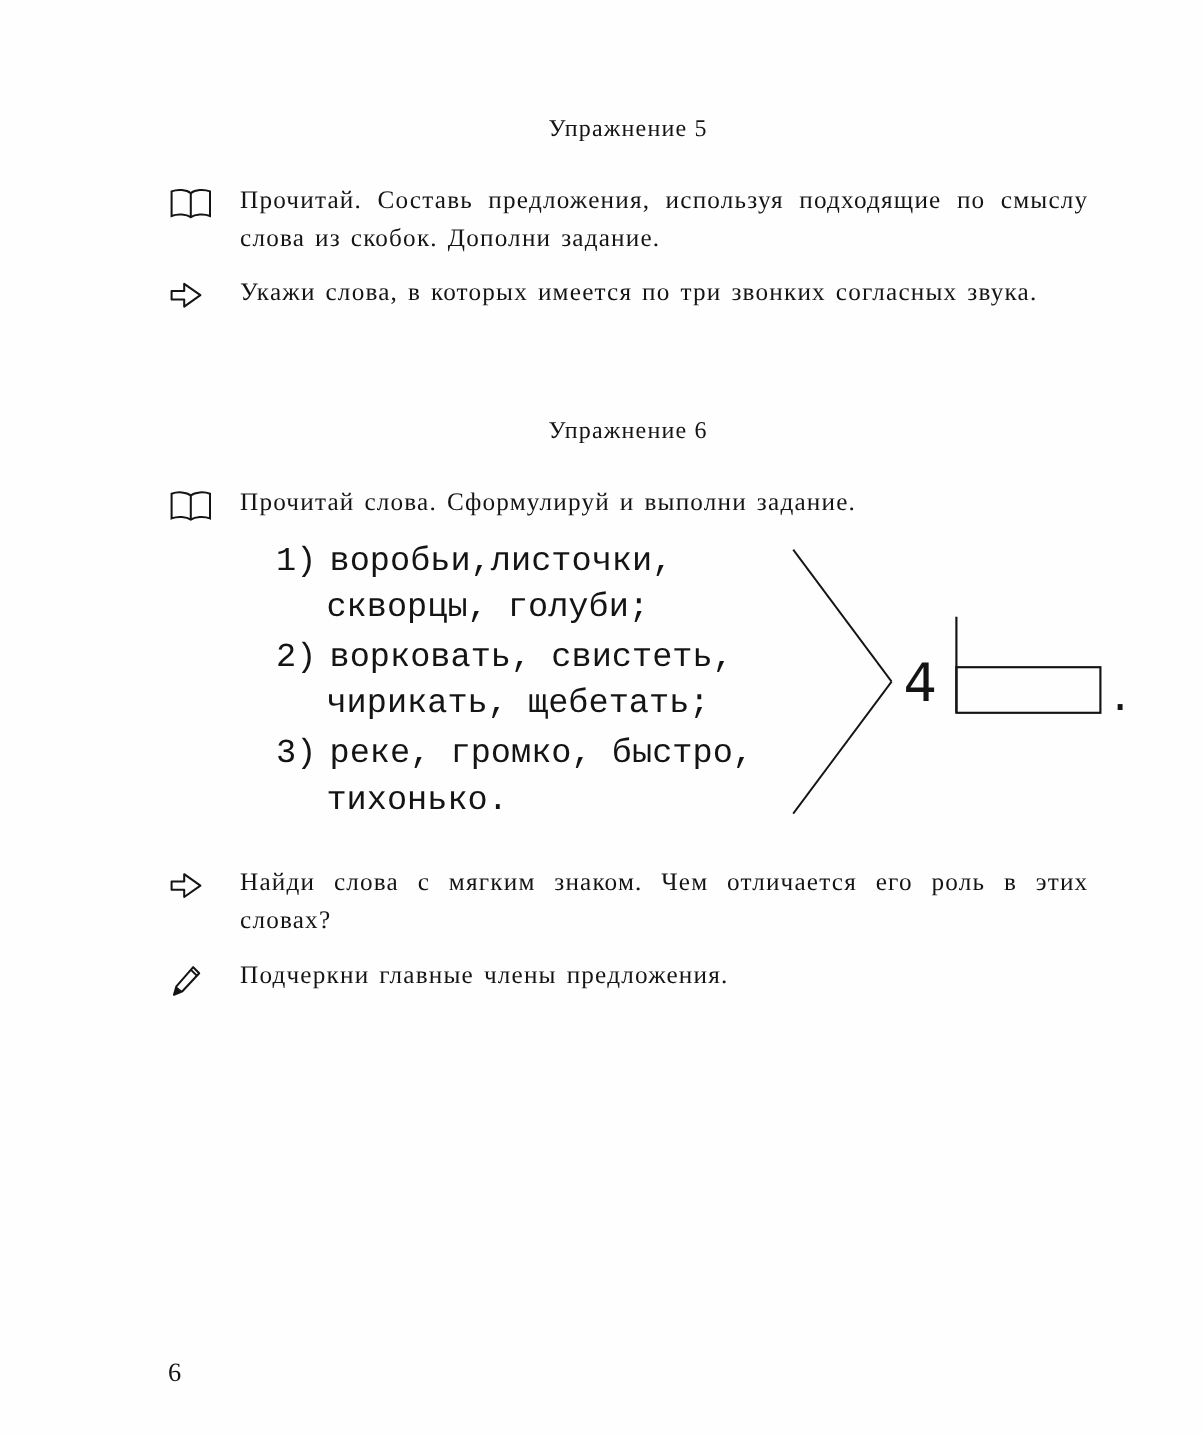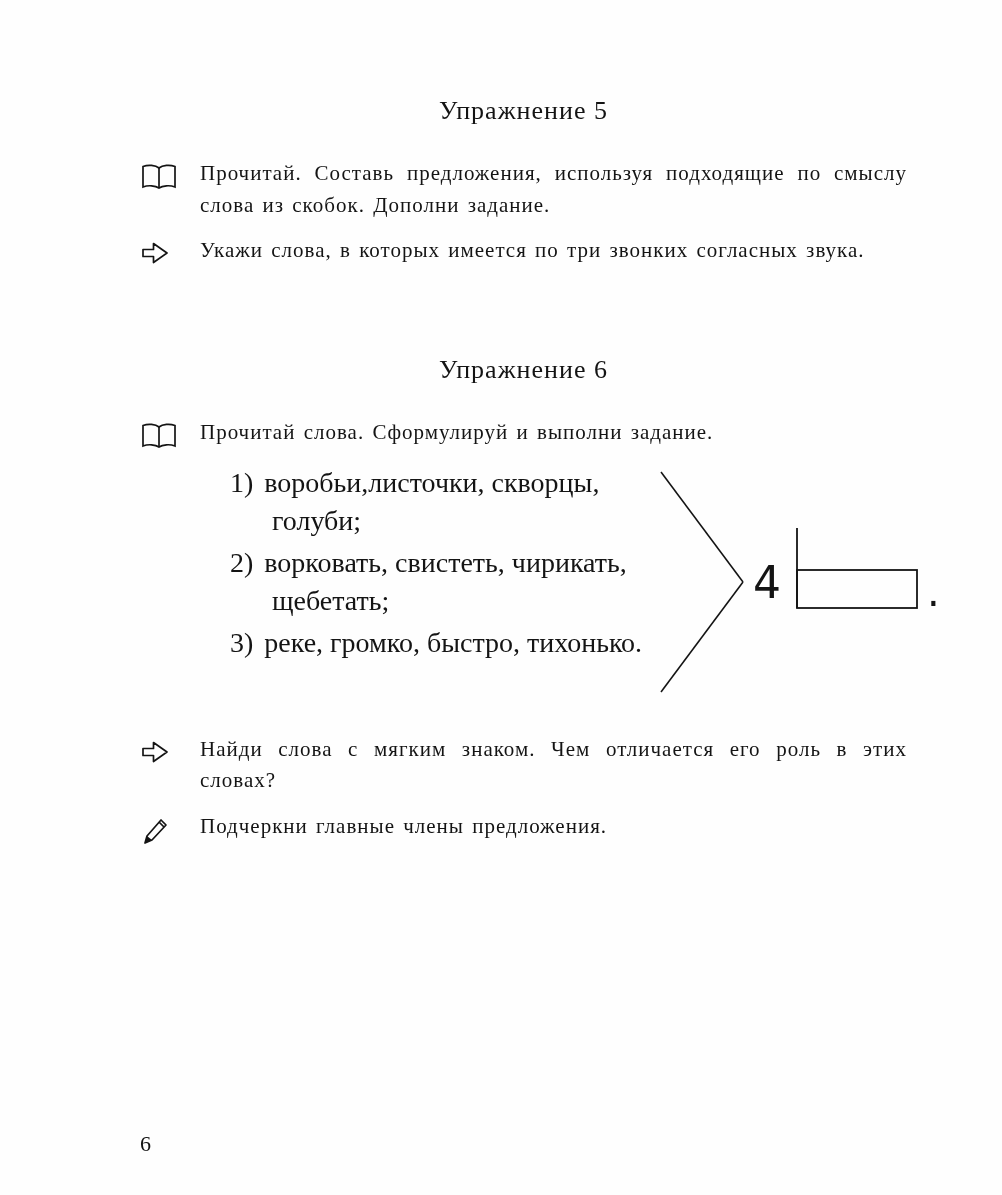--- a/index.html
+++ b/index.html
@@ -11,21 +11,21 @@
     background: #fefefe;
     color: #141414;
     overflow: hidden;
     font-family: "Liberation Serif", serif;
   }
   .content { padding: 96px 95px 0 140px; }
 
   .ex-title {
     font-family: "Liberation Serif", serif;
     font-weight: 400;
-    font-size: 26px;
+    font-size: 20px;
     letter-spacing: 1px;
     text-align: center;
     margin-bottom: 32px;
   }
   .ex-title.second { margin-top: 88px; }
 
   .row { display: flex; margin-bottom: 14px; }
   .icon-cell { flex: 0 0 60px; padding-top: 5px; }
   .text {
     flex: 1;
@@ -44,21 +44,21 @@
     font-size: 29px;
     line-height: 1.32;
     letter-spacing: 0.2px;
     word-spacing: 5px;
     margin-bottom: 18px;
   }
 
   .ex6-body { position: relative; margin: 12px 0 30px 90px; min-height: 240px; }
   .ex6-list { width: 430px; }
   .li {
-    font-family: Liberation Serif, serif;
+    font-family: Liberation Mono, monospace;
     font-size: 28px;
     line-height: 1.38;
     padding-left: 42px;
     text-indent: -42px;
     margin-bottom: 3px;
   }
   .marker { margin-right: 11px; }
 
   .diagram { position: absolute; left: 425px; top: 2px; }
 

